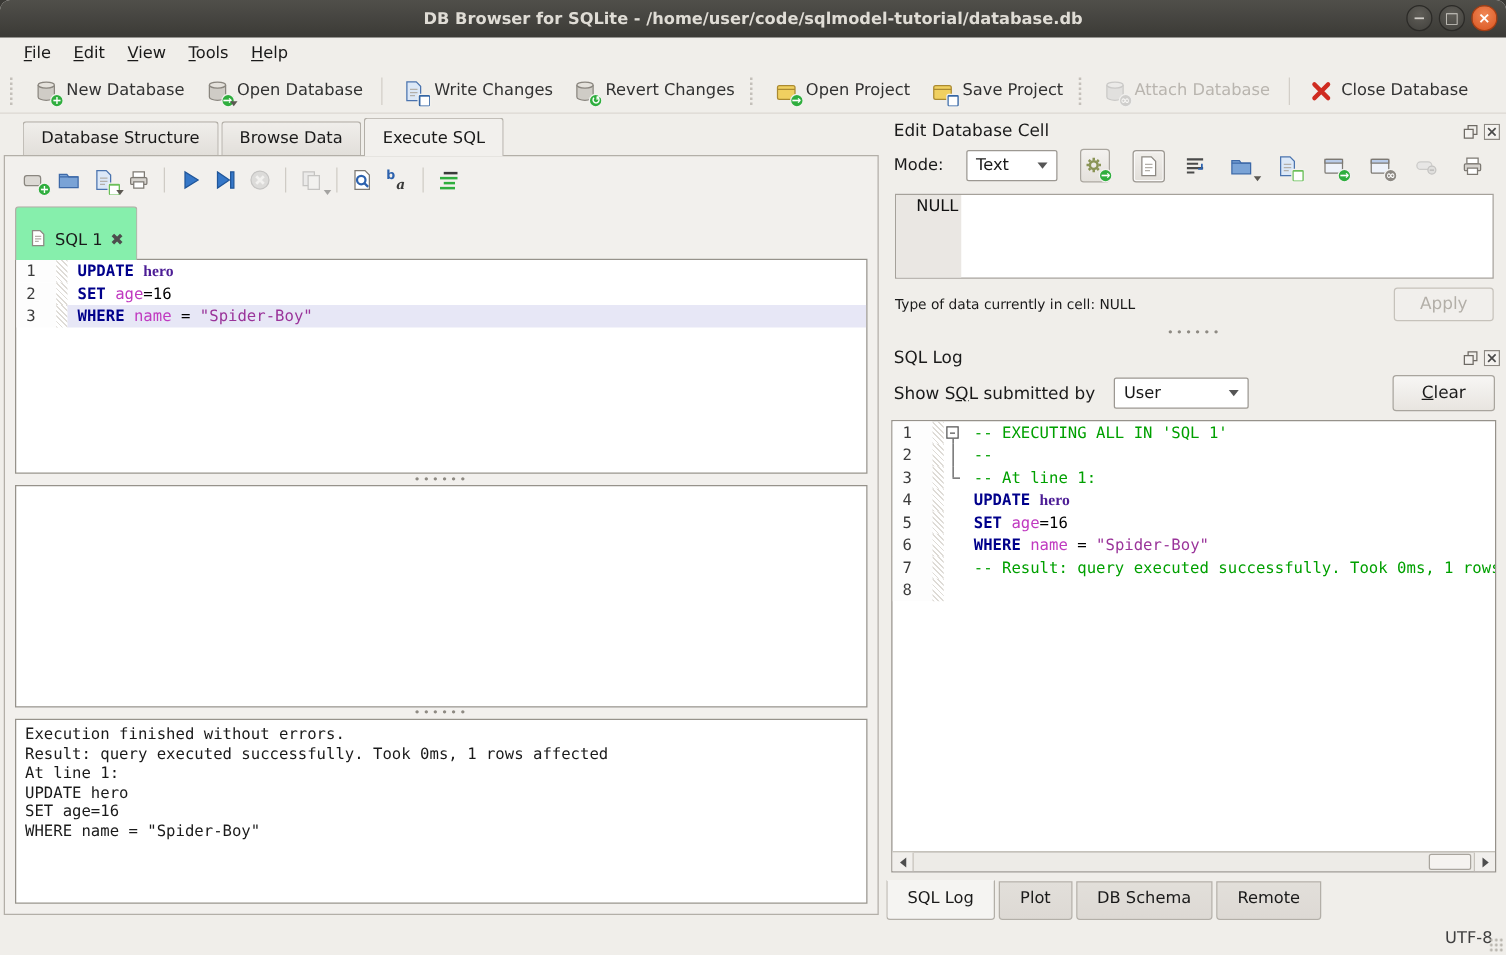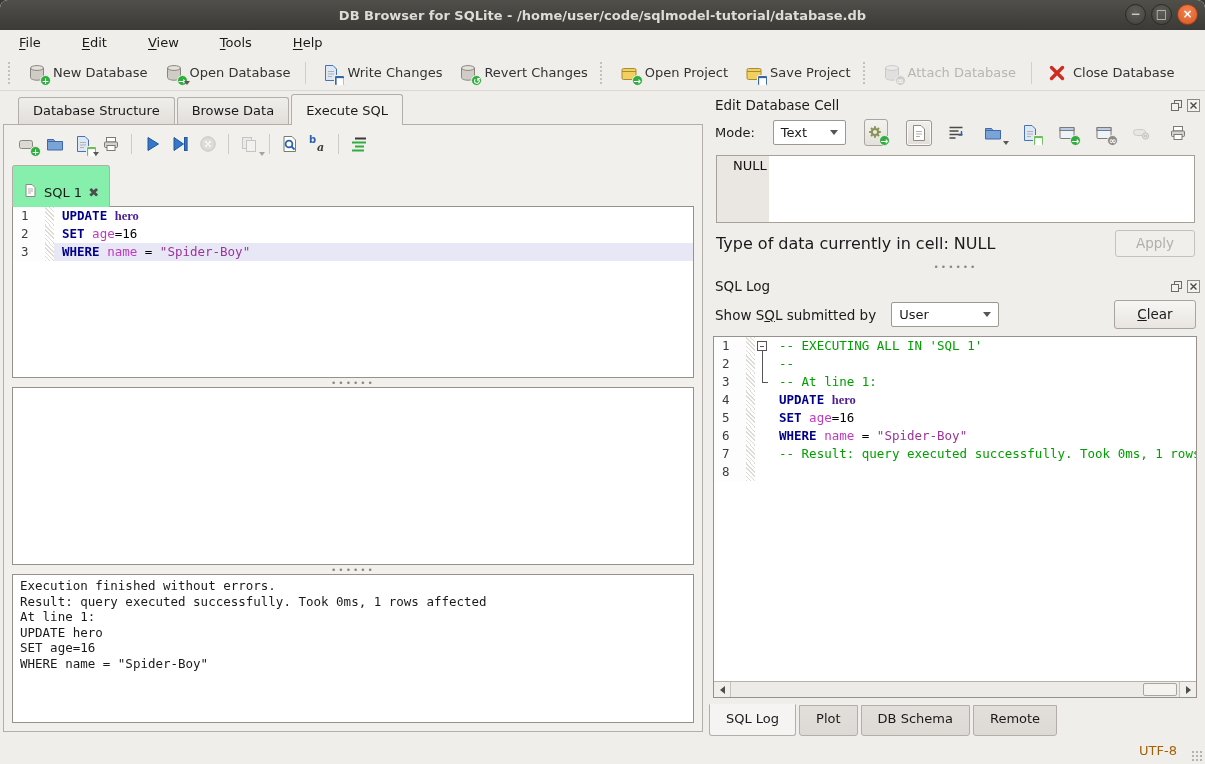--- a/index.html
+++ b/index.html
@@ -6,21 +6,21 @@
   html,body { width:1205px; height:764px; background:#3a3935; font-family:"DejaVu Sans","Liberation Sans",sans-serif; font-size:13px; color:#1a1a1a; overflow:hidden; }
   .window { width:1205px; height:764px; background:#f0eeea; border-radius:8px 8px 0 0; overflow:hidden; display:flex; flex-direction:column; }
 
   
   .titlebar { height:30px; background:linear-gradient(#504f4a,#3b3a36); color:#dfdcd5; font-weight:bold; font-size:13px; position:relative; display:flex; align-items:center; justify-content:center; flex:none; border-radius:7px 7px 0 0; }
   .win-buttons { position:absolute; right:7px; top:4px; display:flex; gap:5px; }
   .win-btn { width:21px; height:21px; border-radius:50%; background:radial-gradient(circle at 50% 35%,#605e58,#41403c); border:1px solid #2b2a27; color:#cfccc6; font-size:12px; line-height:18px; text-align:center; cursor:default; }
   .win-btn.close { background:radial-gradient(circle at 50% 35%,#f08756,#d9541f); border-color:#a33d13; color:#fff; }
 
   
-  .menubar { height:25px; display:flex; align-items:center; padding-left:10px; flex:none;gap:23px; }
+  .menubar { height:25px; display:flex; align-items:center; padding-left:10px; flex:none; }
   .menu-item { padding:3px 9px; }
   .menu-item u { text-underline-offset:2px; }
 
   
   .toolbar { height:36px; display:flex; align-items:center; padding-left:4px; border-bottom:1px solid #dbd7d2; flex:none; }
   .tb-btn { display:flex; align-items:center; gap:6px; padding:4px 8px; color:#333; white-space:nowrap; }
   .tb-btn.disabled { color:#b9b5af; }
   .tb-btn.disabled .ic { filter:grayscale(1); opacity:.5; }
   .tb-handle { width:5px; height:22px; border-left:2px dotted #c4c0ba; margin:0 6px 0 4px; }
   .tb-sep { width:1px; height:22px; background:#d2cec8; margin:0 7px; }
@@ -91,21 +91,21 @@
   .cell-icons { display:flex; align-items:center; gap:11px; margin-left:auto; margin-right:4px; }
   .cicon { width:26px; height:26px; display:flex; align-items:center; justify-content:center; border:1px solid transparent; position:relative; }
   .cicon.active { border:1px solid #9c9892; border-radius:3px; background:linear-gradient(#f1efec,#e2dfda); box-shadow:0 0 0 1px #fbfaf9 inset; }
   .cicon.disabled { filter:grayscale(1); opacity:.55; }
 
   .cell-box { margin:6px 10px 5px; height:68px; border:1px solid #a5a19a; background:#fff; position:relative; flex:none; }
   .null-strip { position:absolute; left:0; top:0; bottom:0; width:52px; background:#eae7e3; }
   .cell-value { position:absolute; left:16px; top:2px; color:#111; }
 
   .cell-info { display:flex; align-items:center; padding:2px 10px 4px; flex:none; }
-  .cell-info .texts { display:flex; flex-direction:column; gap:4px; font-size:16px; }
+  .cell-info .texts { display:flex; flex-direction:column; gap:4px; font-size:11px; }
   .btn { border:1px solid #a9a59e; border-radius:3px; background:linear-gradient(#f7f6f4,#e8e5e0); font-size:13.5px; text-align:center; }
   .btn.disabled { color:#b3afa8; border-color:#c6c2bb; background:#f1efec; }
   .apply-btn { margin-left:auto; width:80px; height:27px; line-height:25px; }
 
   .hsplit { height:11px; display:flex; align-items:center; justify-content:center; flex:none; }
 
   .filter-row { display:flex; align-items:center; gap:15px; padding:3px 9px 5px; flex:none; }
   .clear-btn { margin-left:auto; width:82px; height:29px; line-height:27px; }
 
   .log-group { margin:2px 8px 0 7px; border:1px solid #96928b; background:#fff; position:relative; flex:1; overflow:hidden; }
@@ -116,21 +116,21 @@
   .sb-trough { flex:1; position:relative; }
   .sb-thumb { position:absolute; right:2px; top:1px; bottom:1px; width:34px; background:#f5f3f0; border:1px solid #a9a59e; border-radius:2px; }
   .tri-l { width:0; height:0; border-top:4px solid transparent; border-bottom:4px solid transparent; border-right:5px solid #4d4d4d; }
   .tri-r { width:0; height:0; border-top:4px solid transparent; border-bottom:4px solid transparent; border-left:5px solid #4d4d4d; }
 
   .bottom-tabs { display:flex; padding:7px 0 0 3px; flex:none; height:38px; }
   .btab { padding:5px 16px 6px; border:1px solid #b3afa8; border-radius:0 0 3px 3px; background:linear-gradient(#e2dfda,#ddd9d4); margin-right:3px; }
   .btab.active { background:#f5f4f2; border-top-color:#f5f4f2; margin-top:-1px; padding-top:6px; }
 
   
-  .statusbar { height:28px; flex:none; display:flex; align-items:center; justify-content:flex-end; padding-right:28px; color:#a16207; position:relative; }
+  .statusbar { height:28px; flex:none; display:flex; align-items:center; justify-content:flex-end; padding-right:11px; color:#404040; position:relative; }
   .grip { position:absolute; right:2px; bottom:2px; width:12px; height:12px; background-image:radial-gradient(#b6b2ab 1px, transparent 1.2px); background-size:4px 4px; }
 </style>
 </head>
 <body>
 
 <div class="window">
 
   <div class="titlebar">
     <span>DB Browser for SQLite - /home/user/code/sqlmodel-tutorial/database.db</span>
     <div class="win-buttons">

